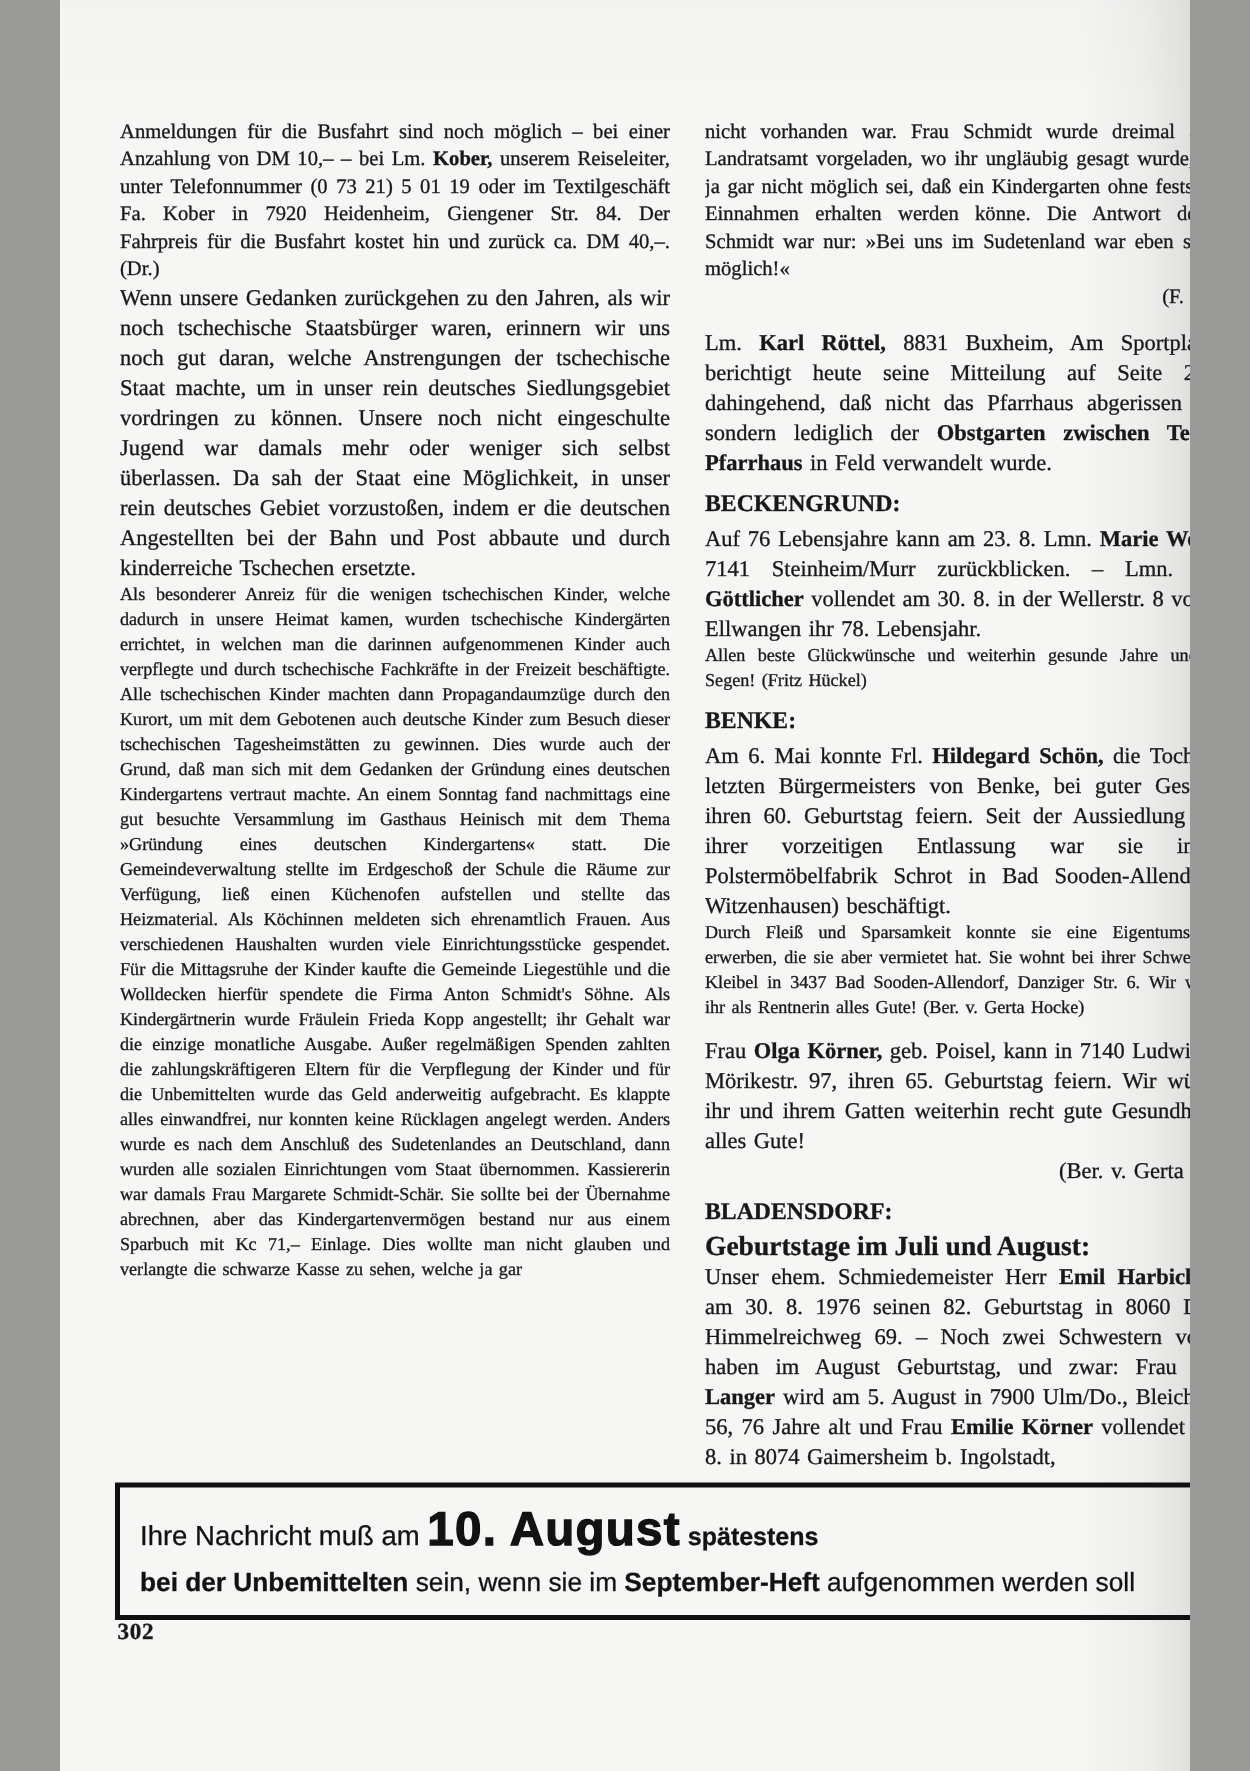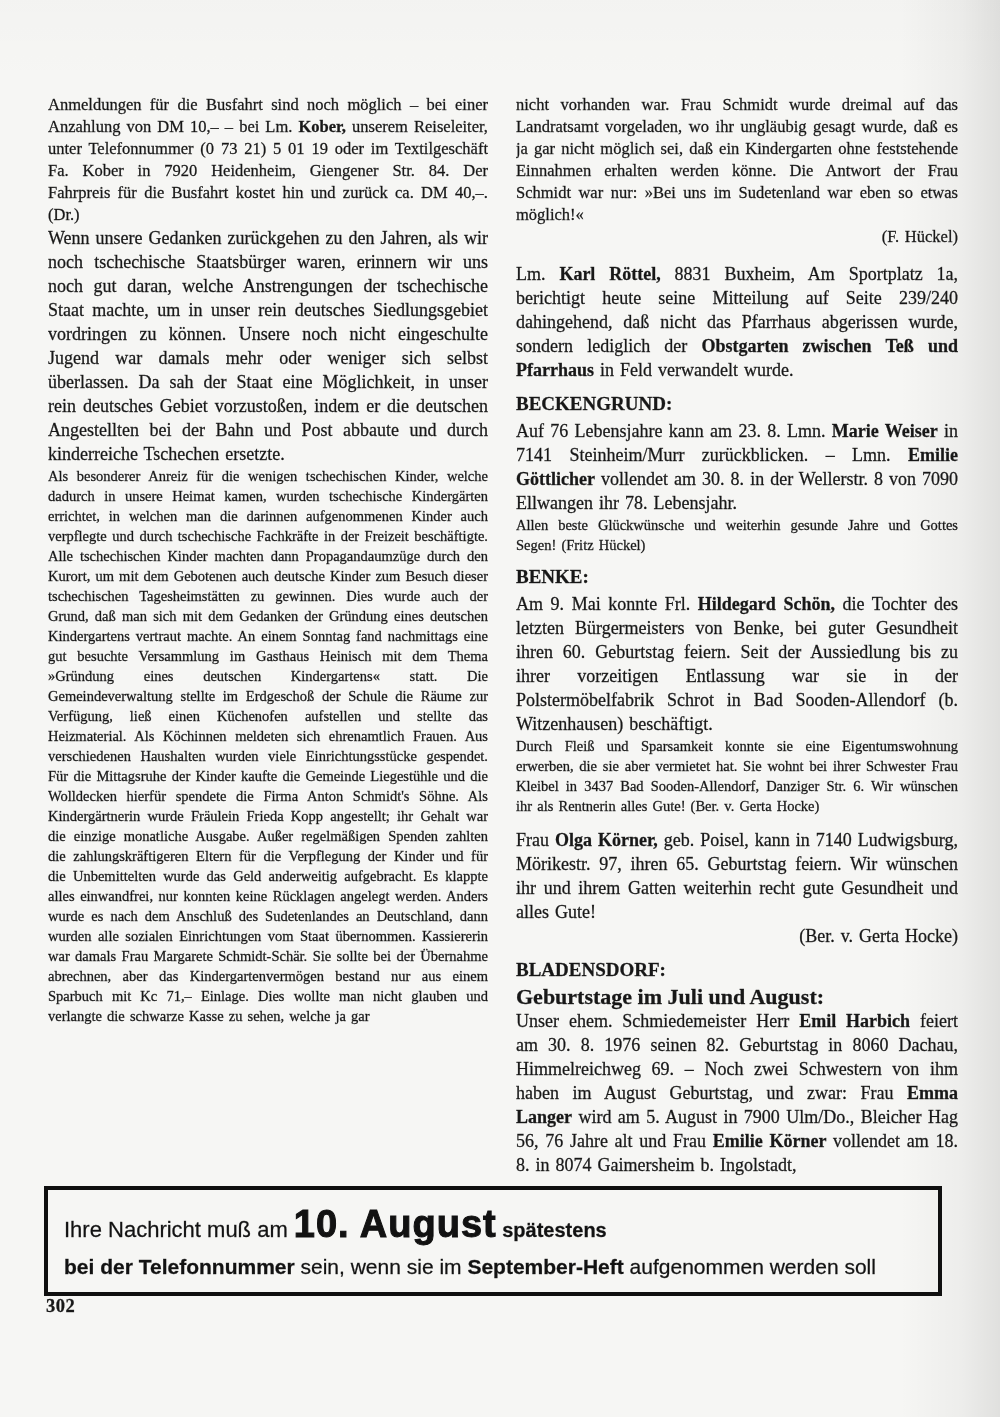--- a/index.html
+++ b/index.html
@@ -1,18 +1,18 @@
 <!DOCTYPE html>
 <html><head>
 <meta charset="utf-8">
 <style>
   html,body{margin:0;padding:0;background:#9a9a98;}
   .page{
     position:relative;
-    width:1000px;height:1417px;
+    width:904px;height:1417px;
     margin:0 auto;
     background:
       linear-gradient(to right, rgba(0,0,0,0) 90%, rgba(0,0,0,0.035) 96%, rgba(0,0,0,0.09) 100%),
       linear-gradient(to bottom, rgba(0,0,0,0.012) 0%, rgba(0,0,0,0) 6%),
       #f6f6f4;
     overflow:hidden;
     font-family:"Liberation Serif","DejaVu Serif",serif;
     color:#181818;
     -webkit-text-stroke:0.3px rgba(24,24,24,0.85);
   }
@@ -60,29 +60,29 @@
     </div>
 
   <div class="col col-right">
       <div class="para medium"><span>nicht vorhanden war. Frau Schmidt wurde dreimal auf das Landratsamt vorgeladen, wo ihr ungläubig gesagt wurde, daß es ja gar nicht möglich sei, daß ein Kindergarten ohne feststehende Einnahmen erhalten werden könne. Die Antwort der Frau Schmidt war nur: »Bei uns im Sudetenland war eben so etwas möglich!«</span></div>
       <div class="para medium align-right"><span>(F. Hückel)</span></div>
       <div class="para large"><span>Lm. </span><span class="bold">Karl Röttel,</span><span> 8831 Buxheim, Am Sportplatz 1a, berichtigt heute seine Mitteilung auf Seite 239/240 dahingehend, daß nicht das Pfarrhaus abgerissen wurde, sondern lediglich der </span><span class="bold">Obstgarten zwischen Teß und Pfarrhaus</span><span> in Feld verwandelt wurde.</span></div>
       <div class="heading">BECKENGRUND:</div>
       <div class="para large"><span>Auf 76 Lebensjahre kann am 23. 8. Lmn. </span><span class="bold">Marie Weiser</span><span> in 7141 Steinheim/Murr zurückblicken. – Lmn. </span><span class="bold">Emilie Göttlicher</span><span> vollendet am 30. 8. in der Wellerstr. 8 von 7090 Ellwangen ihr 78. Lebensjahr.</span></div>
       <div class="para small"><span>Allen beste Glückwünsche und weiterhin gesunde Jahre und Gottes Segen! (Fritz Hückel)</span></div>
       <div class="heading">BENKE:</div>
-      <div class="para large"><span>Am 9. Mai konnte Frl. </span><span class="bold">Hildegard Schön,</span><span> die Tochter des letzten Bürgermeisters von Benke, bei guter Gesundheit ihren 60. Geburtstag feiern. Seit der Aussiedlung bis zu ihrer vorzeitigen Entlassung war sie in der Polstermöbelfabrik Schrot in Bad Sooden-Allendorf (b. Witzenhausen) beschäftigt.</span></div>
+      <div class="para large"><span>Am 6. Mai konnte Frl. </span><span class="bold">Hildegard Schön,</span><span> die Tochter des letzten Bürgermeisters von Benke, bei guter Gesundheit ihren 60. Geburtstag feiern. Seit der Aussiedlung bis zu ihrer vorzeitigen Entlassung war sie in der Polstermöbelfabrik Schrot in Bad Sooden-Allendorf (b. Witzenhausen) beschäftigt.</span></div>
       <div class="para small"><span>Durch Fleiß und Sparsamkeit konnte sie eine Eigentumswohnung erwerben, die sie aber vermietet hat. Sie wohnt bei ihrer Schwester Frau Kleibel in 3437 Bad Sooden-Allendorf, Danziger Str. 6. Wir wünschen ihr als Rentnerin alles Gute! (Ber. v. Gerta Hocke)</span></div>
       <div class="para large"><span>Frau </span><span class="bold">Olga Körner,</span><span> geb. Poisel, kann in 7140 Ludwigsburg, Mörikestr. 97, ihren 65. Geburtstag feiern. Wir wünschen ihr und ihrem Gatten weiterhin recht gute Gesundheit und alles Gute!</span></div>
       <div class="para large align-right"><span>(Ber. v. Gerta Hocke)</span></div>
       <div class="heading">BLADENSDORF:</div>
       <div class="subheading">Geburtstage im Juli und August:</div>
       <div class="para large"><span>Unser ehem. Schmiedemeister Herr </span><span class="bold">Emil Harbich</span><span> feiert am 30. 8. 1976 seinen 82. Geburtstag in 8060 Dachau, Himmelreichweg 69. – Noch zwei Schwestern von ihm haben im August Geburtstag, und zwar: Frau </span><span class="bold">Emma Langer</span><span> wird am 5. August in 7900 Ulm/Do., Bleicher Hag 56, 76 Jahre alt und Frau </span><span class="bold">Emilie Körner</span><span> vollendet am 18. 8. in 8074 Gaimersheim b. Ingolstadt,</span></div>
     </div>
 
   <div class="notice-box">
       <div class="box-line"><span class="box-normal">Ihre Nachricht muß am </span><span class="box-huge">10. August</span><span class="box-emph"> spätestens</span></div>
-      <div class="box-line"><span class="box-bold">bei der Telefonnummer</span><span class="box-plain"> sein, wenn sie im </span><span class="box-bold">September-Heft</span><span class="box-plain"> aufgenommen werden soll</span></div>
+      <div class="box-line"><span class="box-bold">bei der Unbemittelten</span><span class="box-plain"> sein, wenn sie im </span><span class="box-bold">September-Heft</span><span class="box-plain"> aufgenommen werden soll</span></div>
     </div>
 
   <div class="page-number">302</div>
 
 </div>
 
 </body></html>

